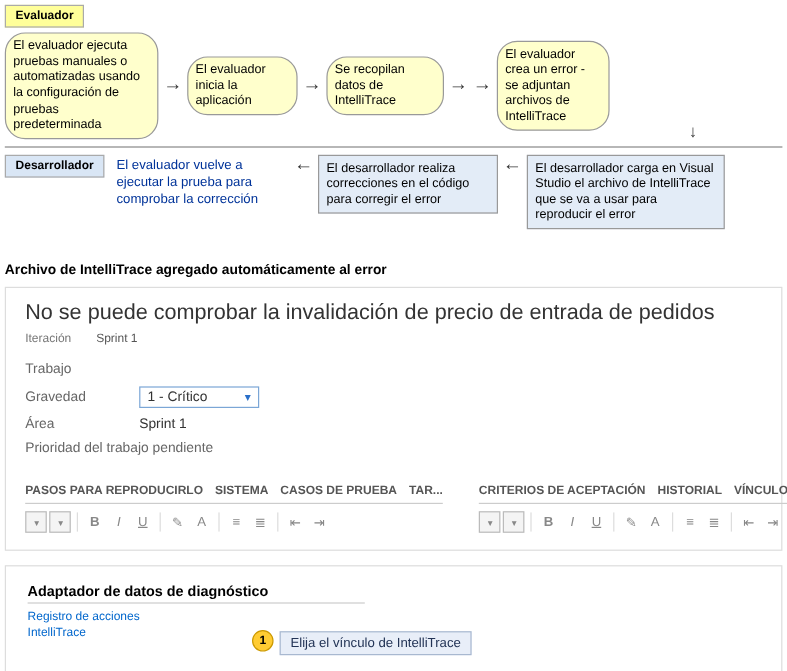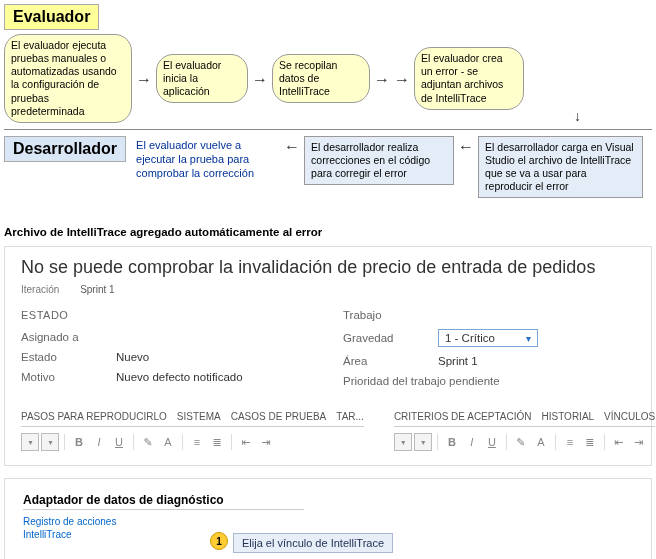--- a/index.html
+++ b/index.html
@@ -12,21 +12,21 @@
     width: 656px;
     color: #000;
   }
   .diagram { position: relative; }
   .role-label {
     display: inline-block;
     background: #ffff99;
     border: 1px solid #aaa;
     padding: 3px 8px;
     font-weight: bold;
-    font-size: 16px;
+    font-size: 10px;
     margin-bottom: 4px;
   }
   .role-label.dev { background: #d9e6f5; }
   .row { display: flex; align-items: center; gap: 4px; margin-bottom: 6px; }
   .box {
     border: 1px solid #999;
     padding: 4px 6px;
     font-size: 10.5px;
     line-height: 1.25;
     text-align: left;
@@ -82,21 +82,21 @@
     min-width: 100px;
     justify-content: space-between;
   }
   .select .chev { color: #2a6fc9; margin-left: 8px; font-size: 10px; }
   .tabs-row { display: flex; gap: 30px; margin-top: 16px; }
   .tabs-col { flex: 1; }
   .tabs {
     display: flex;
     gap: 10px;
     font-size: 10px;
-    font-weight: normal;
+    font-weight: bold;
     color: #555;
     border-bottom: 1px solid #ccc;
     padding-bottom: 4px;
   }
   .tabs .tab { white-space: nowrap; }
   .toolbar {
     display: flex;
     align-items: center;
     gap: 2px;
     padding: 6px 0;
@@ -168,21 +168,21 @@
   <div class="role-label">Evaluador</div>
 
   <div class="row">
     <div class="box yellow" style="width:128px">El evaluador ejecuta pruebas manuales o automatizadas usando la configuración de pruebas predeterminada</div>
     <span class="arrow">→</span>
     <div class="box yellow" style="width:92px">El evaluador inicia la aplicación</div>
     <span class="arrow">→</span>
     <div class="box yellow" style="width:98px">Se recopilan datos de IntelliTrace</div>
     <span class="arrow">→</span>
     <span class="arrow">→</span>
-    <div class="box yellow" style="width:110px">El evaluador crea un error - se adjuntan archivos de IntelliTrace</div>
+    <div class="box yellow" style="width:94px">El evaluador crea un error - se adjuntan archivos de IntelliTrace</div>
   </div>
 
   <div class="sep-line"></div>
 
   <div class="row" style="align-items:flex-start">
     <div style="display:flex;flex-direction:column;gap:2px;">
       <div class="role-label dev" style="margin-bottom:0">Desarrollador</div>
     </div>
     <div class="blue-note" style="width:150px">El evaluador vuelve a ejecutar la prueba para comprobar la corrección</div>
     <span class="arrow">←</span>
@@ -201,35 +201,20 @@
 <div class="caption">Archivo de IntelliTrace agregado automáticamente al error</div>
 
 <div class="form">
   <div class="form-title">No se puede comprobar la invalidación de precio de entrada de pedidos</div>
   <div class="iter">
     <span class="lbl">Iteración</span>
     <span>Sprint 1</span>
   </div>
 
   <div class="cols">
-    <div class="col">
-      <div class="sect-head">ESTADO</div>
-      <div class="field-row">
-        <div class="flabel">Asignado a</div>
-        <div class="fval"></div>
-      </div>
-      <div class="field-row">
-        <div class="flabel">Estado</div>
-        <div class="fval">Nuevo</div>
-      </div>
-      <div class="field-row">
-        <div class="flabel">Motivo</div>
-        <div class="fval">Nuevo defecto notificado</div>
-      </div>
-    </div>
     <div class="col">
       <div class="field-row">
         <div class="flabel">Trabajo</div>
         <div class="fval"></div>
       </div>
       <div class="field-row">
         <div class="flabel">Gravedad</div>
         <div class="select">
           <span>1 - Crítico</span>
           <span class="chev">▾</span>

